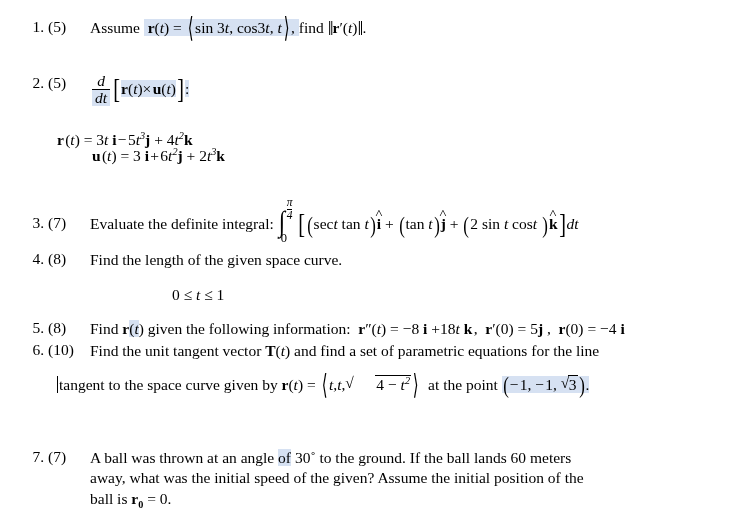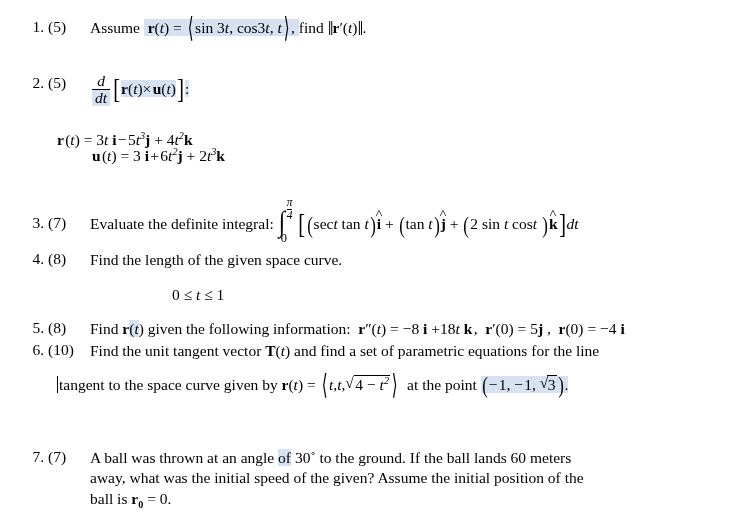--- a/index.html
+++ b/index.html
@@ -180,20 +180,21 @@
     position: absolute;
     left: 0;
     top: -0.07em;
     font-size: 1.0em;
   }
   .sqrt > .rnd {
     display: inline-block;
     border-top: 1.1px solid #000;
     padding: 0 1px;
     margin-top: 0;
+    margin-left: 21px;
   }
   .sqrt3 {
     display: inline-block;
     position: relative;
     padding-left: 7px;
   }
   .sqrt3 > .rad { position: absolute; left: 0; top: -0.05em; }
   .sqrt3 > .rnd { display:inline-block; border-top: 1.1px solid #000; padding: 0 1px; }
 
   

